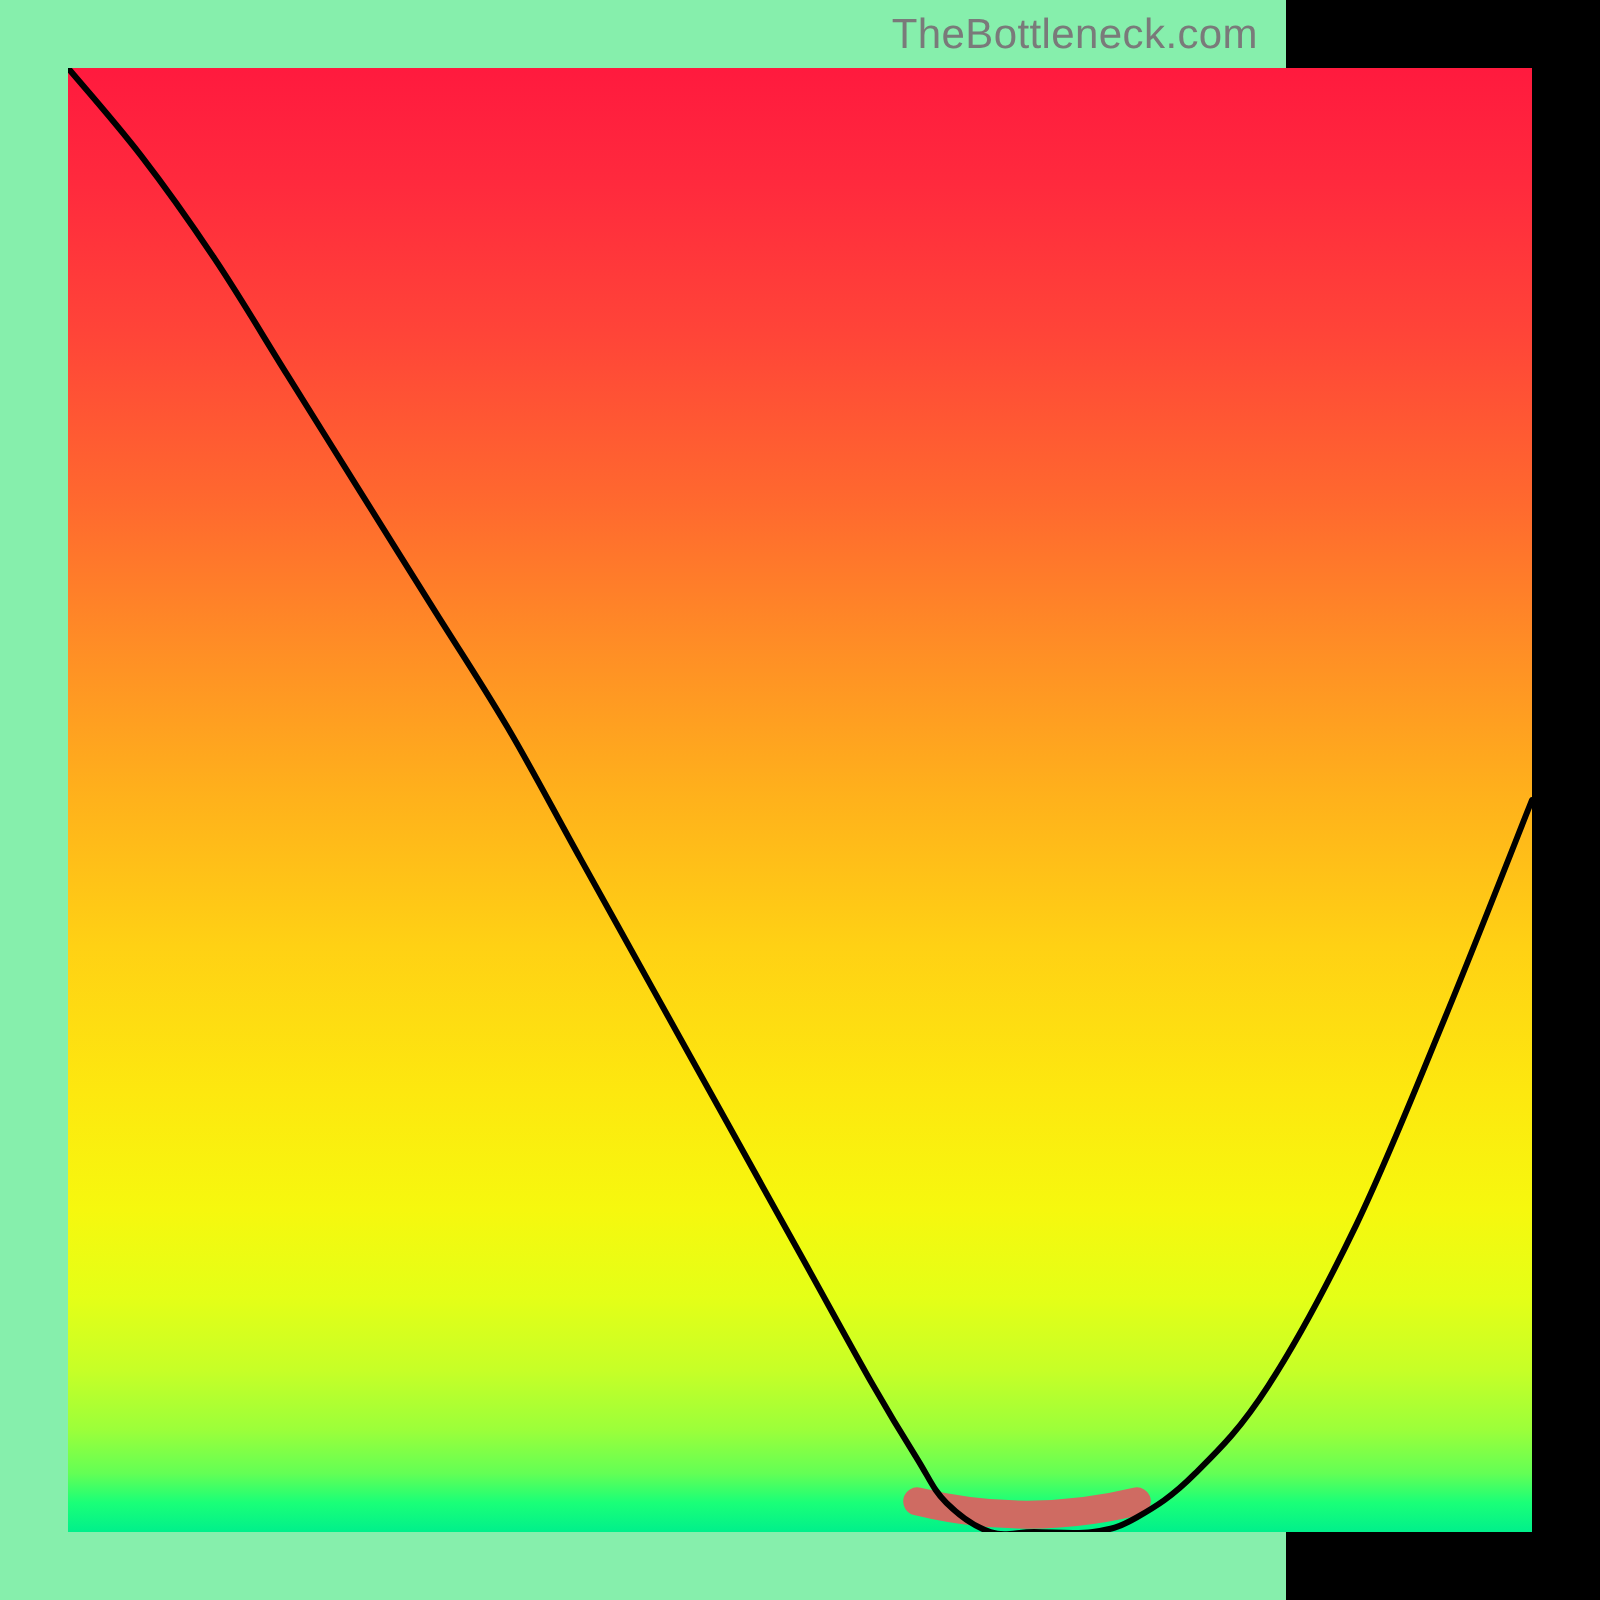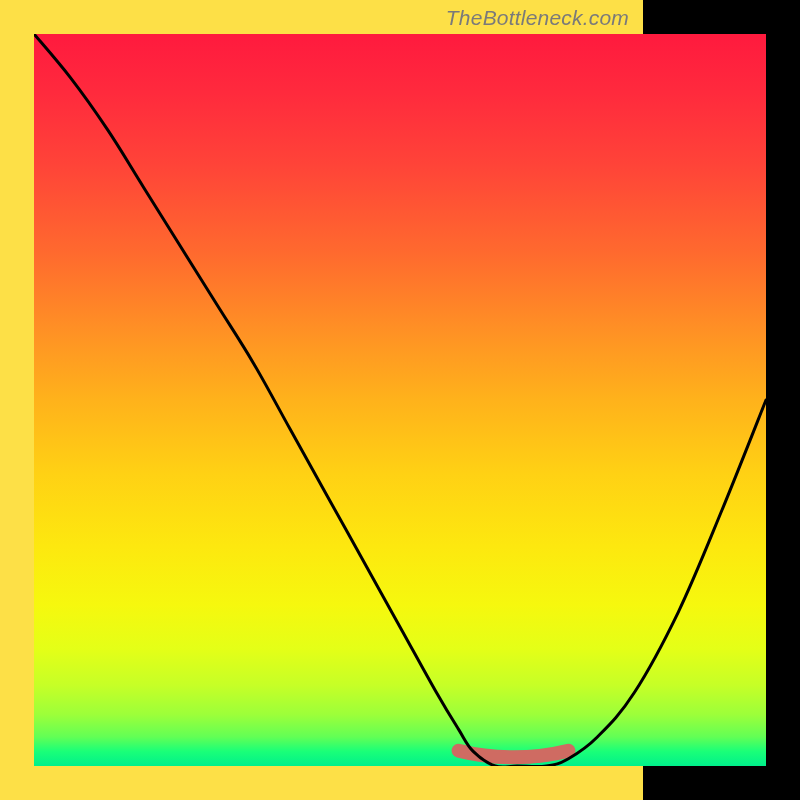--- a/index.html
+++ b/index.html
@@ -8,22 +8,21 @@
     width: 800px;
     height: 800px;
     background: #000;
     overflow: hidden;
     font-family: Arial, Helvetica, sans-serif;
   }
   .frame {
     position: relative;
     width: 643px;
     height: 800px;
-    background: #fde047;
-    font-style: italic;
+    background: #86efac;
   }
   .watermark {
     position: absolute;
     top: 6px;
     right: 14px;
     color: #7a7a7a;
     font-size: 21px;
     font-weight: 400;
     letter-spacing: 0.2px;
     z-index: 10;

